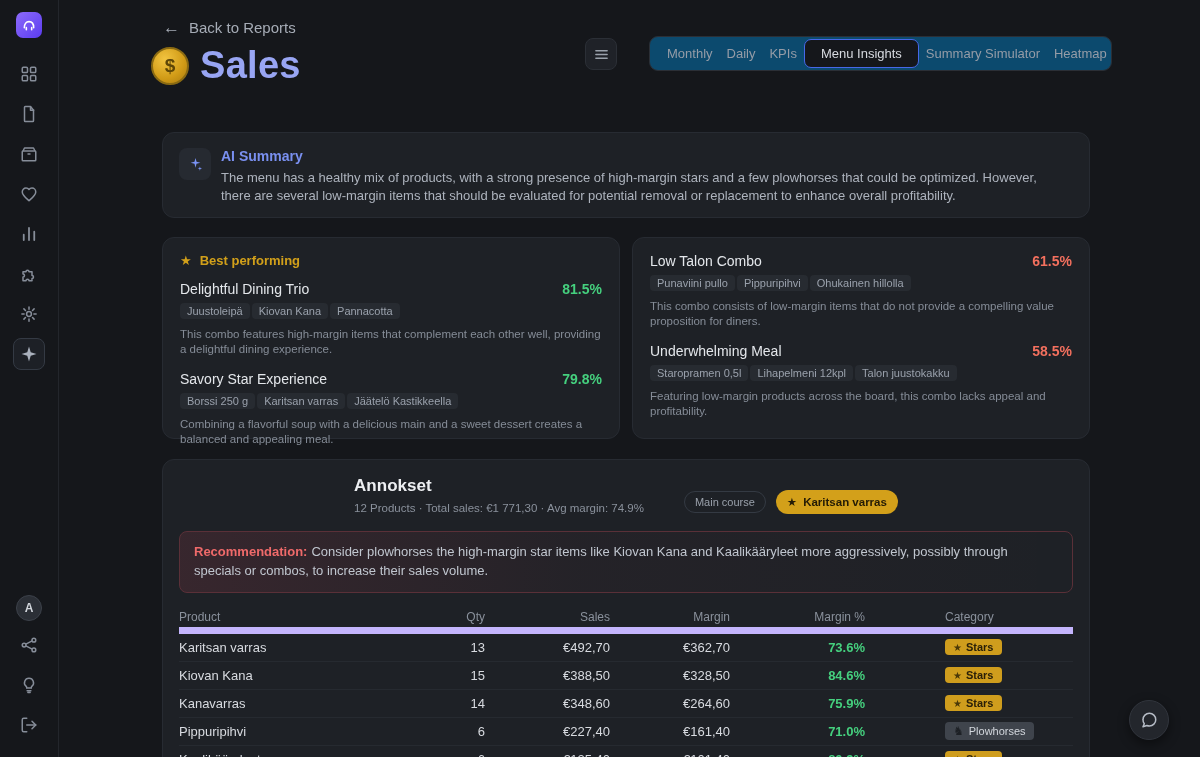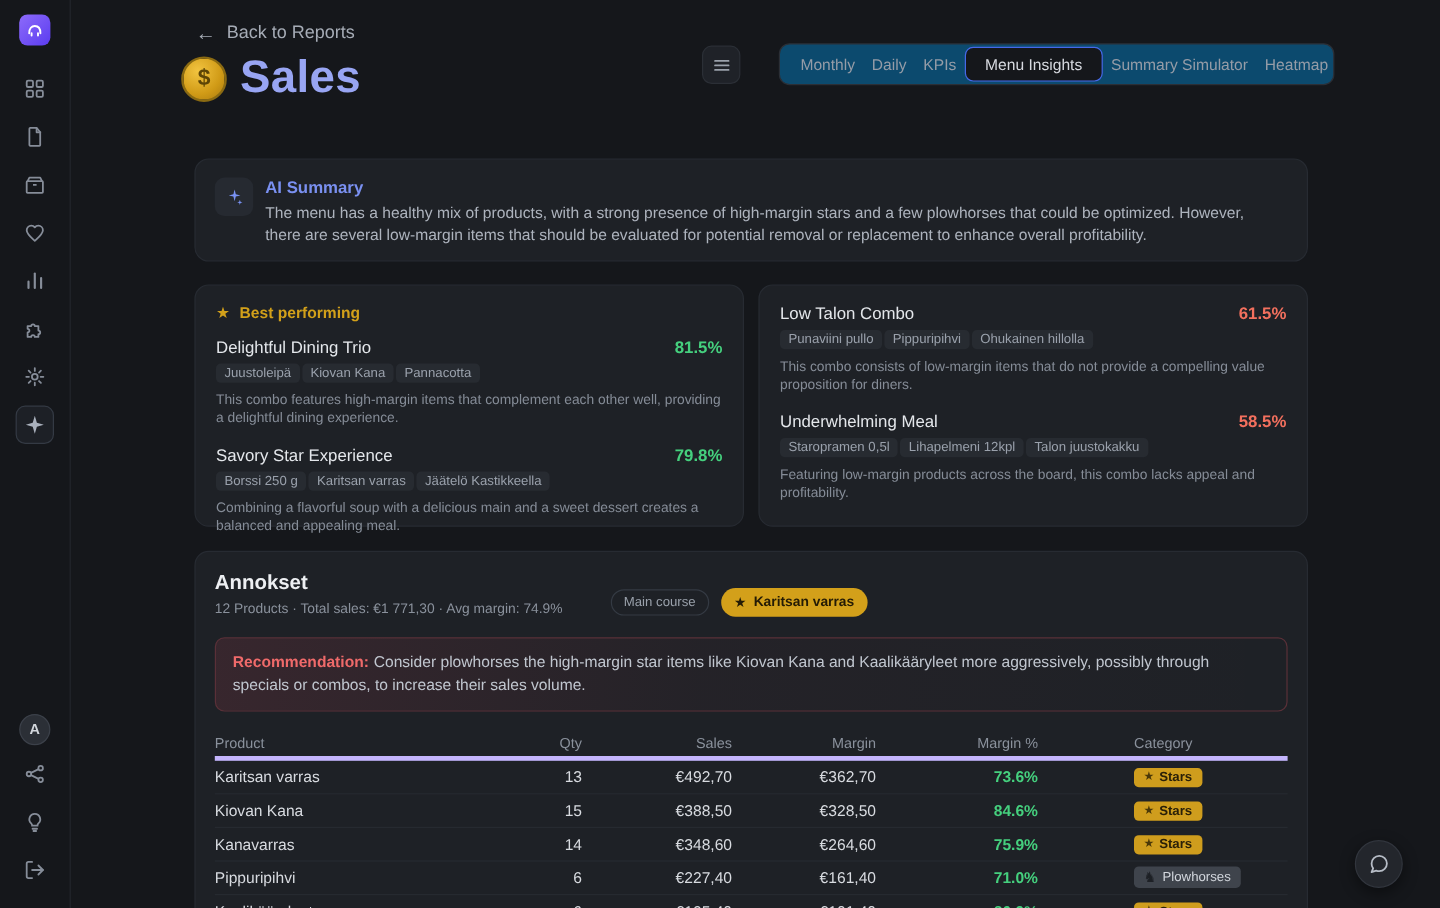--- a/index.html
+++ b/index.html
@@ -107,21 +107,21 @@
   .combo-name { font-size:14px; color:#e4e7eb; font-weight:500; }
   .combo-pct { font-size:14px; font-weight:bold; }
   .best-card .combo-pct { color:#45d07e; }
   .worst-card .combo-pct { color:#f3705e; }
   .tags { display:flex; gap:2px; margin-top:6px; }
   .tag { background:#272b31; border-radius:4px; padding:2px 7px; font-size:11px; color:#9aa1ac; }
   .combo-desc { margin-top:8px; font-size:11.5px; color:#858c97; line-height:1.3; max-width:424px; }
 
   
   .annokset { left:103px; top:459px; width:928px; height:430px; padding:16px; }
-  .ann-head { display:flex; justify-content:flex-start; align-items:flex-start;gap:40px; }
+  .ann-head { display:flex; justify-content:center; align-items:flex-start;gap:40px; }
   .ann-title { font-size:17px; font-weight:bold; color:#edeff2; }
   .ann-sub { font-size:11.5px; color:#8a919c; margin-top:6px; }
   .ann-badges { display:flex; gap:10px; align-items:center; margin-top:14px; }
   .badge-outline {
     border:1px solid #343a43; color:#9aa1ab; font-size:11px;
     padding:4px 10px; border-radius:13px; cursor:pointer; white-space:nowrap;
   }
   .badge-gold {
     background:#d3a01a; color:#241b05; font-size:11.5px; font-weight:bold;
     padding:5px 11px; border-radius:13px; display:flex; gap:6px; align-items:center;
@@ -132,21 +132,21 @@
     background:linear-gradient(90deg, rgba(226,75,96,0.13), rgba(226,75,96,0.03) 45%, rgba(0,0,0,0));
     font-size:13px; color:#c0c6cf; line-height:1.45; max-width:896px;
   }
   .rec-label { color:#ef6a6a; font-weight:bold; margin-right:4px; }
 
   .table { margin-top:15px; }
   .trow {
     display:grid; grid-template-columns:216px 90px 125px 120px 135px 1fr;
     align-items:center; height:28px; border-bottom:1px solid #262a30;
   }
-  .thead { height:26px; border-bottom:4px solid #c4b5fd; }
+  .thead { height:26px; border-bottom:7px solid #c4b5fd; }
   .thead .tc { font-size:12px; color:#8a919c; font-weight:normal; }
   .tc { font-size:13px; color:#d8dbe0; }
   .tc.num { text-align:right; }
   .tc.cat { padding-left:80px; }
   .tc.pct { color:#45d07e; font-weight:bold; }
   .badge-stars {
     display:inline-flex; align-items:center; gap:4px;
     background:#cf9d1d; color:#2a2008; font-size:11px; font-weight:bold;
     padding:2px 8px; border-radius:4px;
   }

